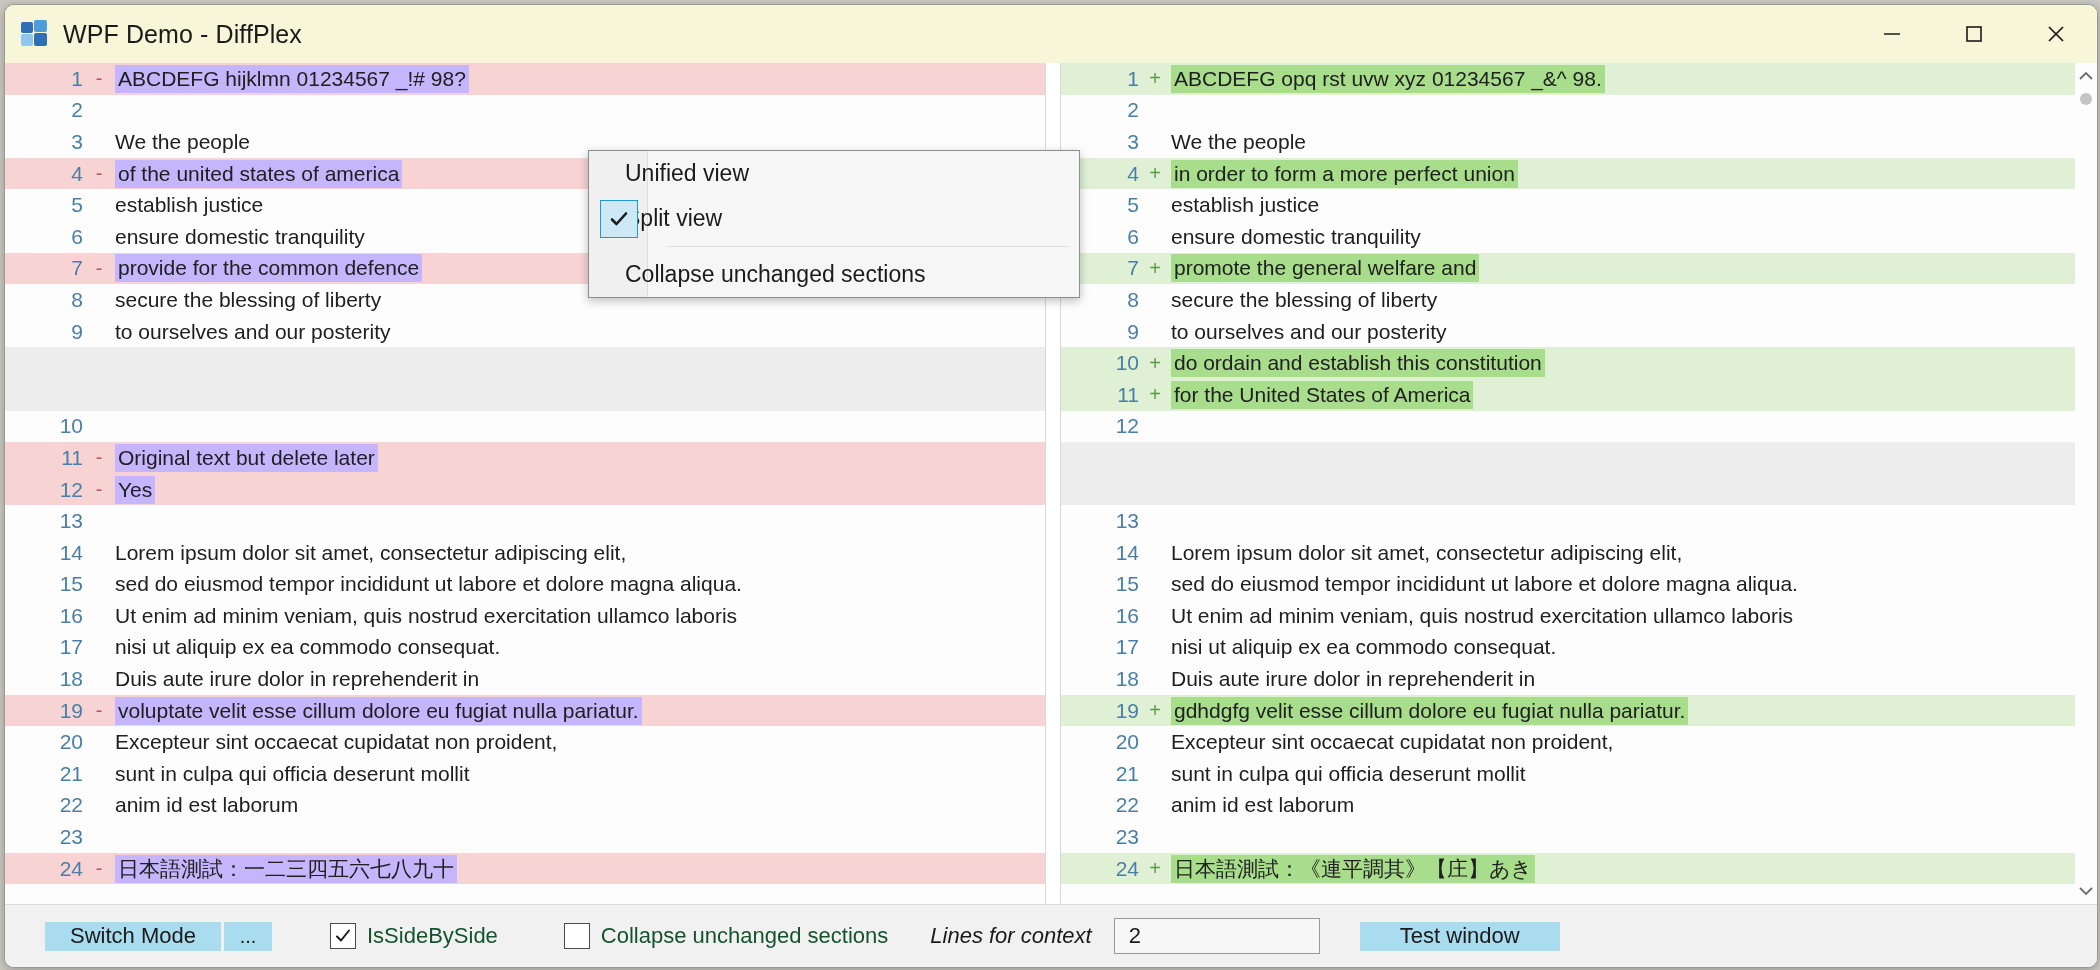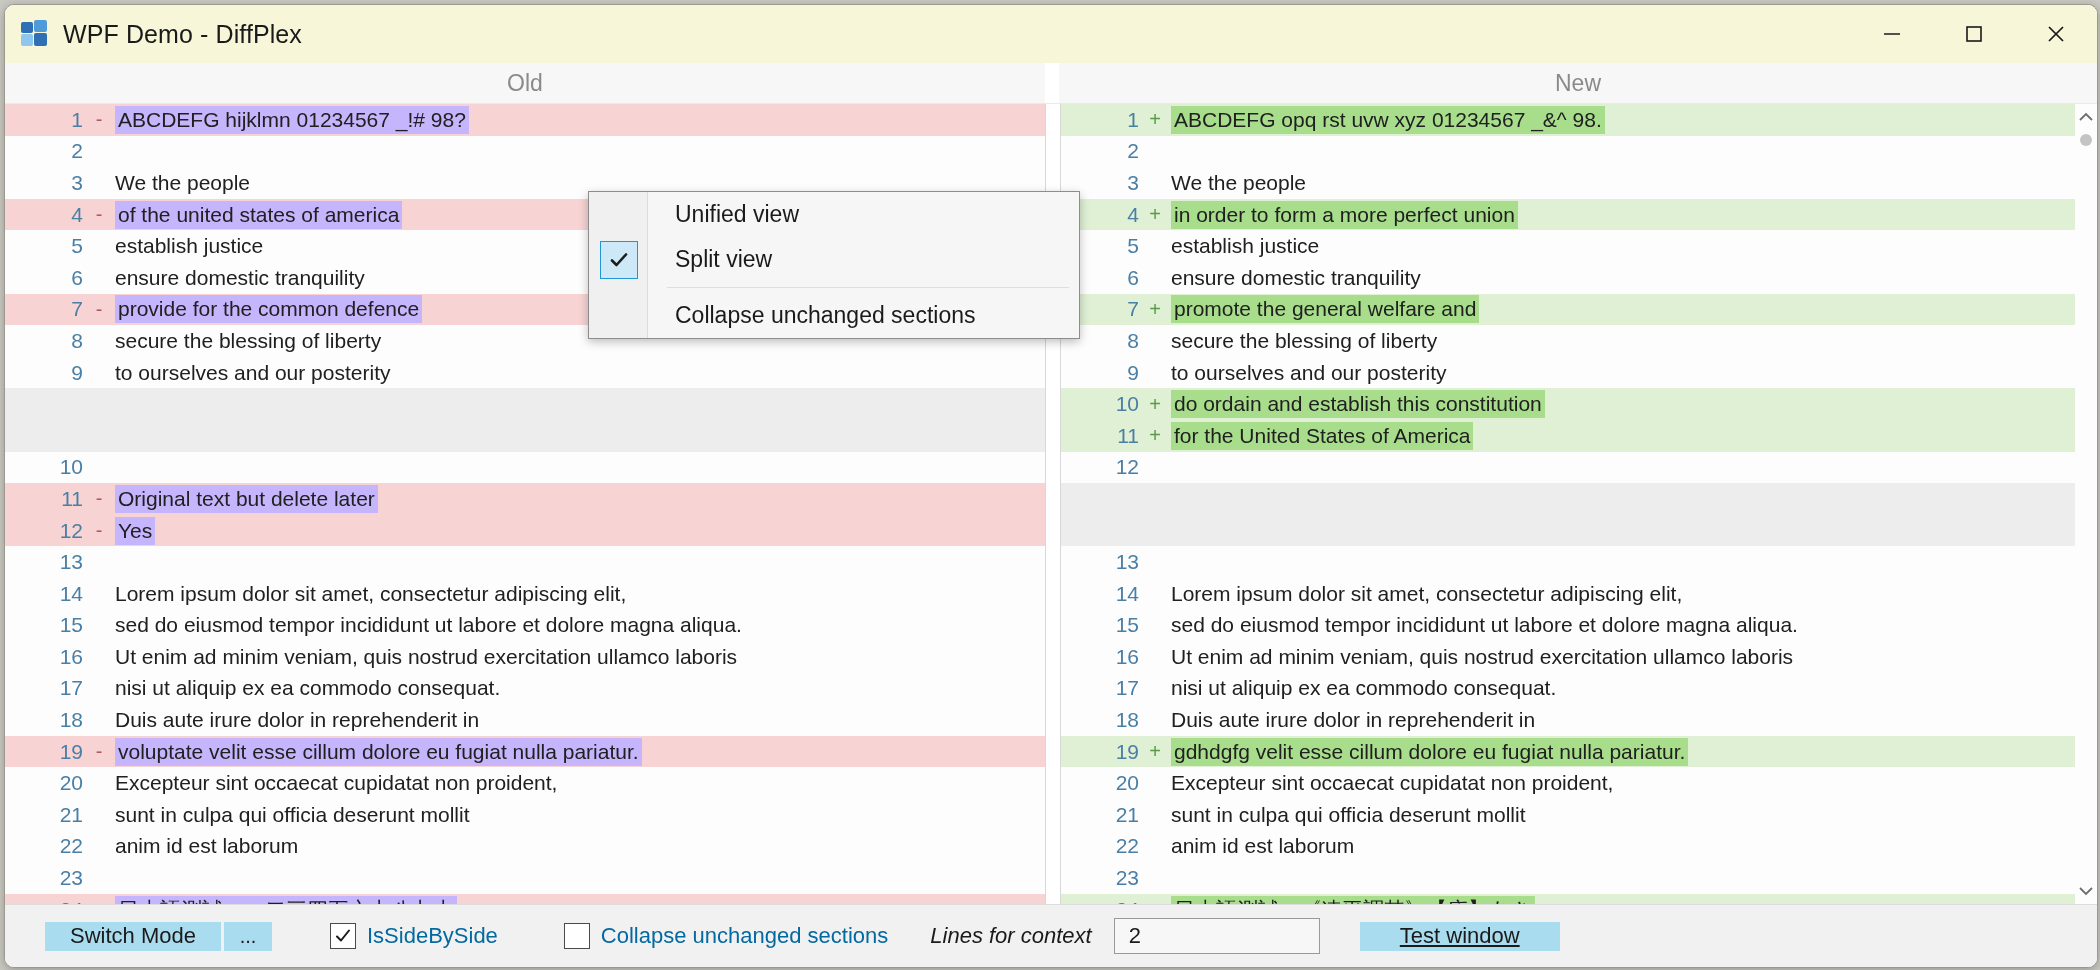--- a/index.html
+++ b/index.html
@@ -84,41 +84,41 @@
   .vscroll .thumb{position:absolute;left:5px;top:4px;width:12px;height:12px;border-radius:6px;background:#c4c4c4;}
   
   .ctxmenu{
     position:absolute;left:583px;top:87px;width:490px;
     background:#f6f6f6;border:1px solid #8d8d8d;
     box-shadow:0 3px 9px rgba(0,0,0,.25);
     z-index:40;
   }
   .ctx-gutter{position:absolute;left:0;top:0;bottom:0;width:58px;background:#f0f0f0;border-right:1px solid #dcdcdc;}
   .ctx-item{position:relative;height:45px;display:flex;align-items:center;z-index:2;}
-  .ctx-item .label{padding-left:86px;font-size:23px;color:#1a1a1a;}
+  .ctx-item .label{padding-left:36px;font-size:23px;color:#1a1a1a;}
   .ctx-check{
     position:absolute;left:11px;top:50%;transform:translateY(-50%);
     width:36px;height:36px;background:#cde8f7;border:1px solid #2196d3;
     display:flex;align-items:center;justify-content:center;
   }
   .ctx-sep{height:1px;background:#dedede;margin:5px 10px 5px 78px;position:relative;z-index:2;}
   
   .toolbar{
     height:62px;flex:0 0 62px;background:#f1f1f1;border-top:1px solid #dcdcdc;
     display:flex;align-items:center;padding-left:40px;gap:0;
   }
   .btn{
     background:#a9dcee;color:#1a1a1a;font-size:22px;
     display:flex;align-items:center;justify-content:center;
     height:29px;border:none;
   }
   .btn.switch{width:176px;}
   .btn.dots{width:48px;margin-left:3px;font-size:20px;}
   .btn.test{width:200px;}
-  .cb-wrap{display:flex;align-items:center;font-size:22px;color:#0369a1;}
+  .cb-wrap{display:flex;align-items:center;font-size:22px;color:#14532d;}
   .cbox{
     width:24px;height:24px;border:1.5px solid #4a4a4a;background:#ffffff;
     display:flex;align-items:center;justify-content:center;margin-right:11px;
   }
   .numbox{
     width:206px;height:36px;border:1px solid #9a9a9a;background:#f7f7f7;
     display:flex;align-items:center;padding-left:14px;font-size:22px;color:#1a1a1a;
     box-sizing:border-box;
   }
 </style>
@@ -148,29 +148,20 @@
       </div>
       <div class="winbtn">
         <svg width="24" height="24" viewBox="0 0 24 24">
             <line x1="5" y1="5" x2="19" y2="19" stroke="#1a1a1a" stroke-width="1.7"></line>
             <line x1="19" y1="5" x2="5" y2="19" stroke="#1a1a1a" stroke-width="1.7"></line>
           </svg>
       </div>
     </div>
   </div>
 
-  <div class="colhead">
-    <div class="left">
-        <span>Old</span>
-      </div>
-    <div class="gap"></div>
-    <div class="right">
-        <span>New</span>
-      </div>
-  </div>
 
   <div class="panes">
     <div class="pane left" id="pane-left">
         <div class="row del">
           <div class="ln">1</div>
           <div class="sign">-</div>
           <div class="txt"><span class="hl">ABCDEFG hijklmn 01234567 _!# 98?</span></div>
         </div>
         <div class="row plain">
           <div class="ln">2</div>
@@ -481,15 +472,15 @@
     </div>
 
     <div class="cb-wrap" style="margin-left:66px;">
       <span class="cbox"></span>
       <span>Collapse unchanged sections</span>
     </div>
 
     <span style="margin-left:42px;font-size:22px;color:#1a1a1a;font-style:italic;">Lines for context</span>
     <div class="numbox" style="margin-left:22px;">2</div>
 
-    <div class="btn test" style="margin-left:40px;text-decoration:underline;">Test window</div>
+    <div class="btn test" style="margin-left:40px;">Test window</div>
   </div>
 </div>
 
 </body></html>

